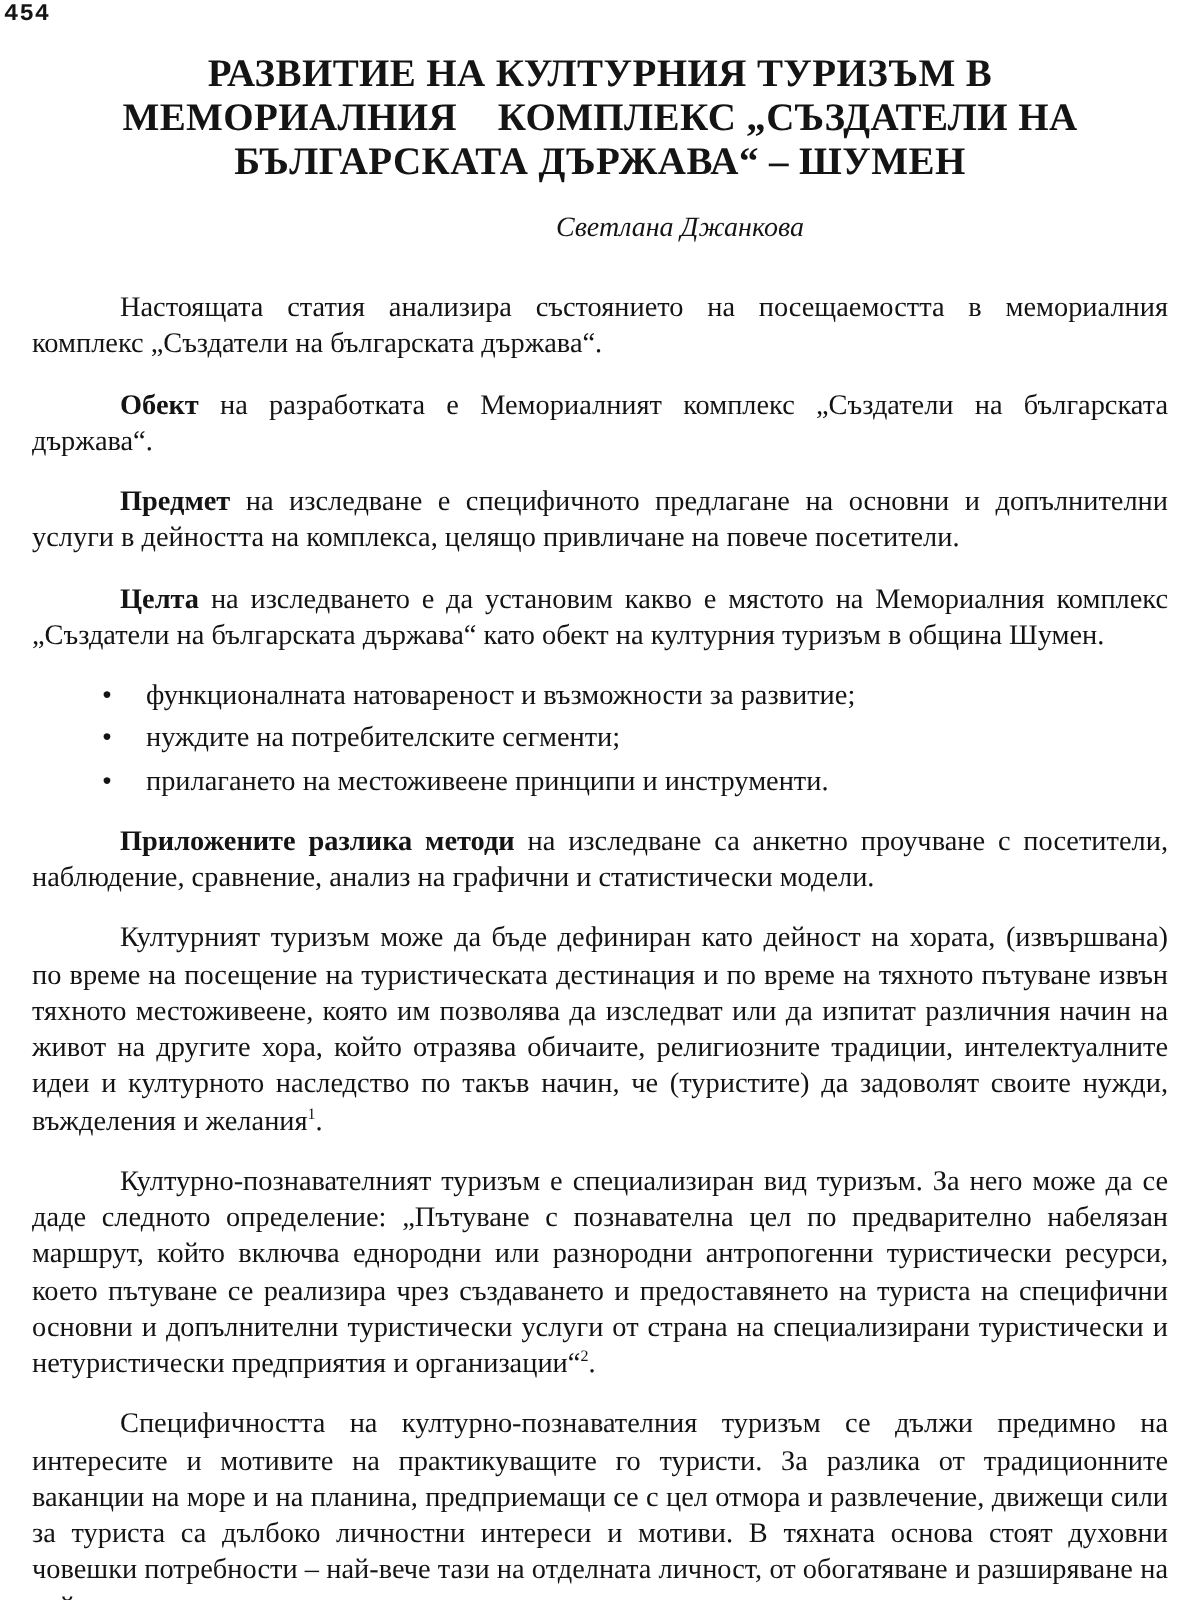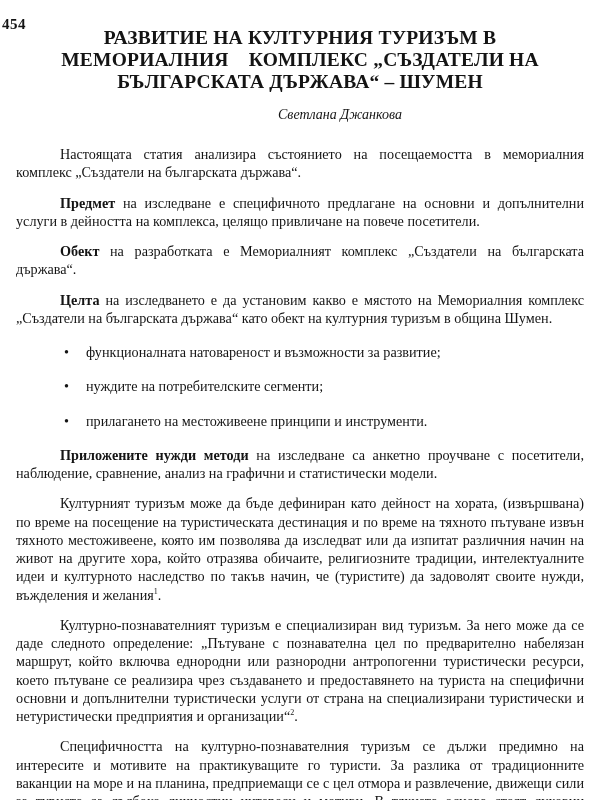--- a/index.html
+++ b/index.html
@@ -2,39 +2,39 @@
 <html><head>
 <meta charset="utf-8">
 <style>
   html, body { margin: 0; padding: 0; background: #ffffff; }
   body {
     width: 600px; height: 800px; overflow: hidden; position: relative;
     font-family: "Liberation Serif", "DejaVu Serif", serif;
     color: #141414;
   }
   .page-number {
-    position: absolute; left: 2px; top: 16px;
-    font-size: 15px; font-weight: bold; letter-spacing: 0.5px;
+    position: absolute; left: 2px; top: 0px;
+    font-size: 12px; font-weight: bold; letter-spacing: 0.5px; font-family: Liberation Mono, monospace;
   }
   .title {
     position: absolute; left: 0; top: 27px; width: 600px;
     text-align: center; font-weight: bold; font-size: 19.5px;
     line-height: 22px; letter-spacing: 0.2px; white-space: pre;
   }
   .author {
     position: absolute; left: 0; top: 107px; width: 600px;
     text-align: center; font-style: italic; font-size: 14px; padding-left: 40px;
   }
   .body {
     position: absolute; left: 4px; top: 133px; width: 592px;
     font-size: 14.2px; line-height: 18.25px;
   }
   .p { text-indent: 44px; text-align: justify; margin: 12px; }
   .b { font-weight: bold; }
-  .bullet { margin: 16px; text-align: justify; }
+  .bullet { margin: 3px; text-align: justify; }
   .bullet.indent { padding-left: 44px; }
   .bullet.indent-first { text-indent: 44px; }
   .dot { display: inline-block; width: 22px; }
   .dash-item { margin: 0; padding-left: 44px; }
   sup { font-size: 8px; line-height: 0; }
 </style>
 </head>
 <body>
 
 <div class="page-number">454</div>
@@ -42,32 +42,32 @@
 <div class="title">РАЗВИТИЕ НА КУЛТУРНИЯ ТУРИЗЪМ В
 МЕМОРИАЛНИЯ    КОМПЛЕКС „СЪЗДАТЕЛИ НА
 БЪЛГАРСКАТА ДЪРЖАВА“ – ШУМЕН</div>
 
 <div class="author">Светлана Джанкова</div>
 
 <div class="body">
   <p class="p">Настоящата статия анализира състоянието на посещаемостта в мемориалния комплекс „Създатели на българската държава“.</p>
 
 
+  <p class="p"><span class="b">Обект</span><span> на разработката е Мемориалният комплекс „Създатели на българската държава“.</span></p>
+
   <p class="p"><span class="b">Предмет</span><span> на изследване е специфичното предлагане на основни и допълнителни услуги в дейността на комплекса, целящо привличане на повече посетители.</span></p>
-
-  <p class="p"><span class="b">Обект</span><span> на разработката е Мемориалният комплекс „Създатели на българската държава“.</span></p>
 
   <p class="p"><span class="b">Целта</span><span> на изследването е да установим какво е мястото на Мемориалния комплекс „Създатели на българската държава“ като обект на културния туризъм в община Шумен.</span></p>
 
 
   <p class="bullet indent"><span class="dot">•</span><span>функционалната натовареност и възможности за развитие;</span></p>
   <p class="bullet indent"><span class="dot">•</span><span>нуждите на потребителските сегменти;</span></p>
   <p class="bullet indent"><span class="dot">•</span><span>прилагането на местоживеене принципи и инструменти.</span></p>
 
-  <p class="p"><span class="b">Приложените нужди методи</span><span> на изследване са анкетно проучване с посетители, наблюдение, сравнение, анализ на графични и статистически модели.</span></p>
+  <p class="p"><span class="b">Приложените разлика методи</span><span> на изследване са анкетно проучване с посетители, наблюдение, сравнение, анализ на графични и статистически модели.</span></p>
 
   <p class="p"><span>Културният туризъм може да бъде дефиниран като дейност на хората, (извършвана) по време на посещение на туристическата дестинация и по време на тяхното пътуване извън тяхното местоживеене, която им позволява да изследват или да изпитат различния начин на живот на другите хора, който отразява обичаите, религиозните традиции, интелектуалните идеи и културното наследство по такъв начин, че (туристите) да задоволят своите нужди, въжделения и желания</span><sup>1</sup>.</p>
 
   <p class="p"><span>Културно-познавателният туризъм е специализиран вид туризъм. За него може да се даде следното определение: „Пътуване с познавателна цел по предварително набелязан маршрут, който включва еднородни или разнородни антропогенни  туристически ресурси, което пътуване се реализира чрез създаването и предоставянето на туриста на специфични основни и допълнителни туристически услуги от страна на специализирани туристически и нетуристически предприятия и организации“</span><sup>2</sup>.</p>
 
   <p class="p">Специфичността на културно-познавателния туризъм се дължи предимно на интересите и мотивите на практикуващите го туристи. За разлика от традиционните ваканции на море и на планина, предприемащи се с цел отмора и развлечение, движещи сили за туриста са дълбоко личностни интереси и мотиви. В тяхната основа стоят духовни човешки потребности – най-вече тази на отделната личност, от обогатяване и разширяване на нейните познания.</p>
 
   <p class="p">Познавайки  характерните черти  на този вид туризъм:</p>
 
   <p class="dash-item">- Високо културно равнище на участниците</p>

